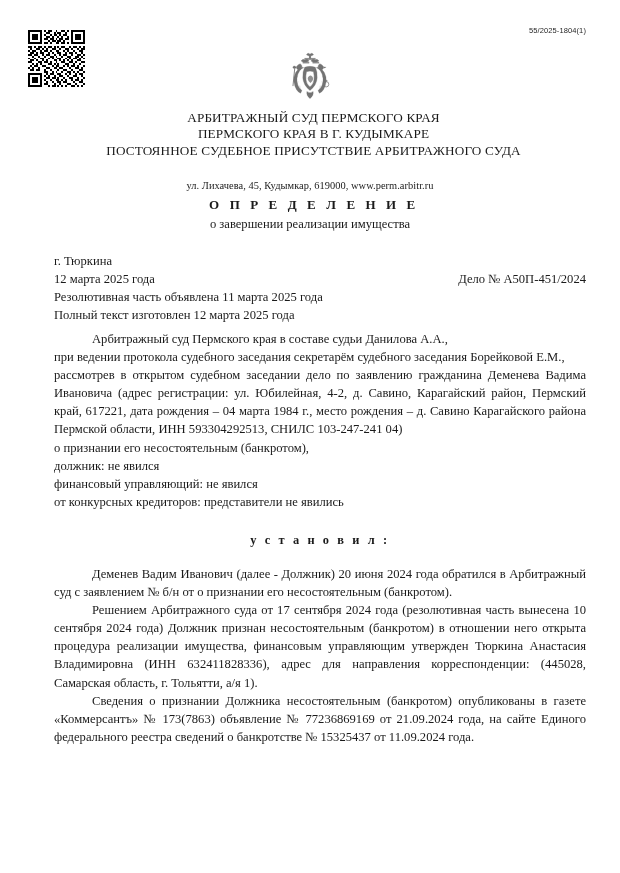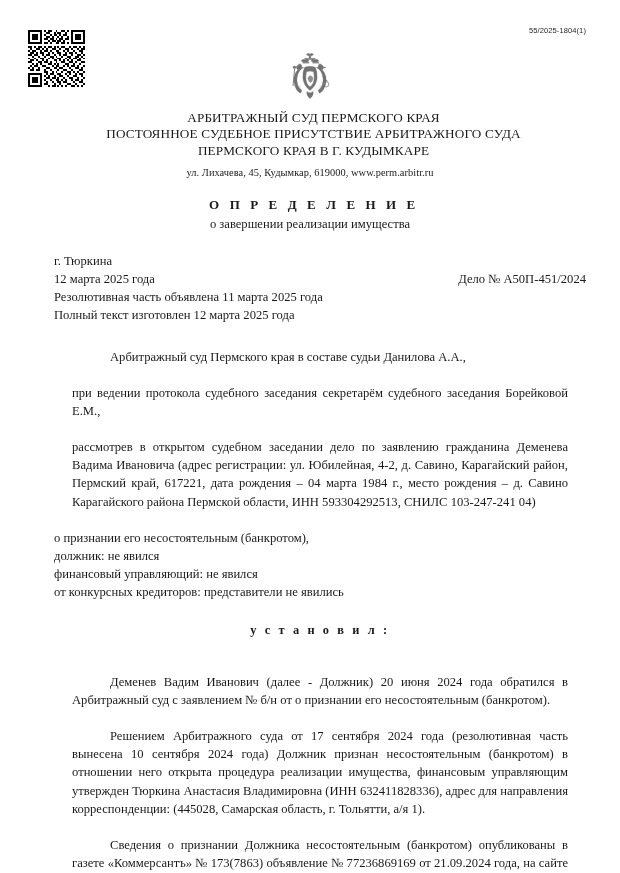--- a/index.html
+++ b/index.html
@@ -73,21 +73,21 @@
   .court-line {
     font-size: 13.2px;
     line-height: 16.4px;
     letter-spacing: 0.15px;
     white-space: nowrap;
     padding-left: 7px;
   }
   .court-address {
     font-size: 10.4px;
     line-height: 15px;
-    margin-top: 6px;
+    margin-top: 19px;
     letter-spacing: 0.05px;
   }
 
   
   .decree-block {
     position: absolute;
     left: 0;
     right: 0;
     top: 196px;
     text-align: center;
@@ -130,21 +130,21 @@
     position: absolute;
     left: 54px;
     right: 34px;
     top: 330px;
     font-size: 12.6px;
     line-height: 18.1px;
   }
   .p-just {
     text-align: justify;
     text-justify: inter-word;
-    margin: 18px;
+    margin: 0;
   }
   .p-indent {
     text-indent: 38px;
   }
   .p-plain {
     margin: 0;
     text-align: left;
   }
 
   .section-head {
@@ -449,22 +449,22 @@
         <path d="M83 64 h6" stroke-width="1.6"></path>
 
         <path d="M43 88 q7 6 14 0 q2 9-7 16 q-9-7-7-16z"></path>
         <path d="M50 92 v12" fill="none"></path>
       </g>
     </svg>
   </div>
 
   <div class="court-block">
     <div class="court-line">АРБИТРАЖНЫЙ СУД ПЕРМСКОГО КРАЯ</div>
+    <div class="court-line">ПЕРМСКОГО КРАЯ В Г. КУДЫМКАРЕ</div>
     <div class="court-line">ПОСТОЯННОЕ СУДЕБНОЕ ПРИСУТСТВИЕ АРБИТРАЖНОГО СУДА</div>
-    <div class="court-line">ПЕРМСКОГО КРАЯ В Г. КУДЫМКАРЕ</div>
     <div class="court-address">ул. Лихачева, 45, Кудымкар, 619000, www.perm.arbitr.ru</div>
   </div>
 
   <div class="decree-block">
     <div class="decree-title">О П Р Е Д Е Л Е Н И Е</div>
     <div class="decree-sub">о завершении реализации имущества</div>
   </div>
 
   <div class="meta-block">
     <div class="meta-row">

